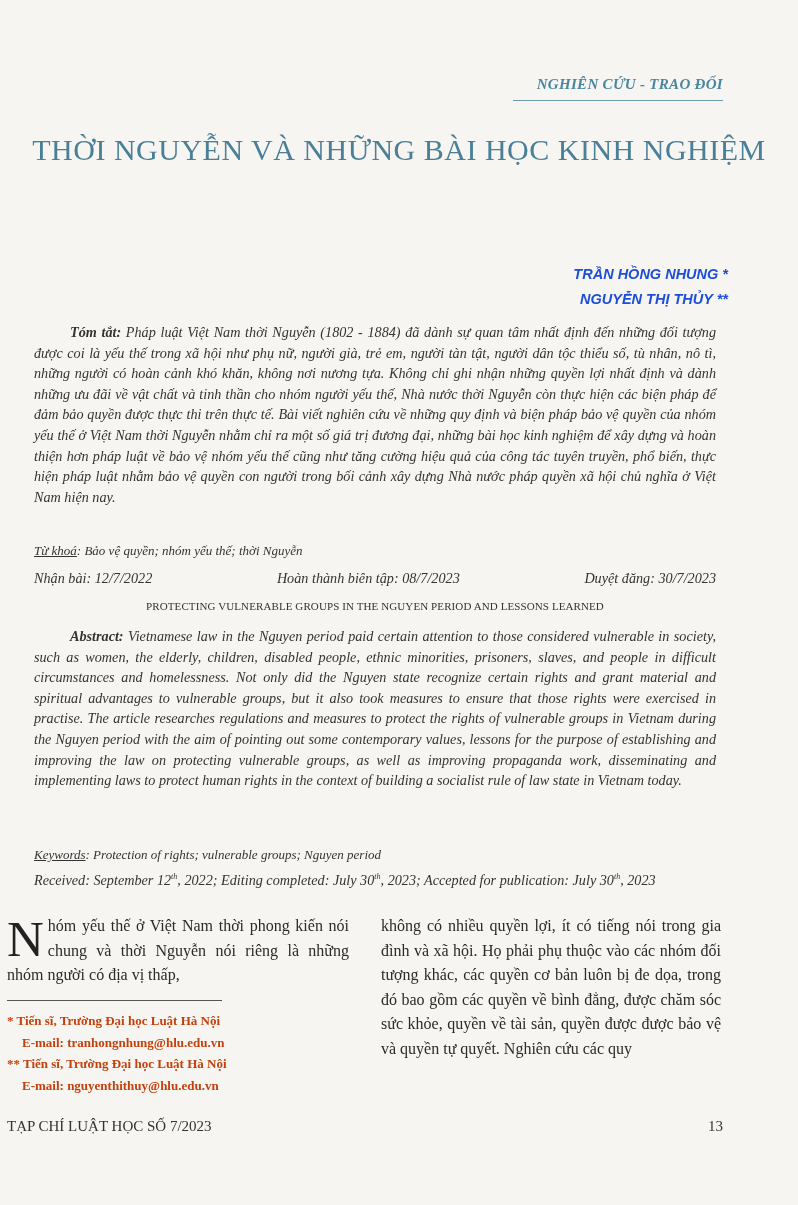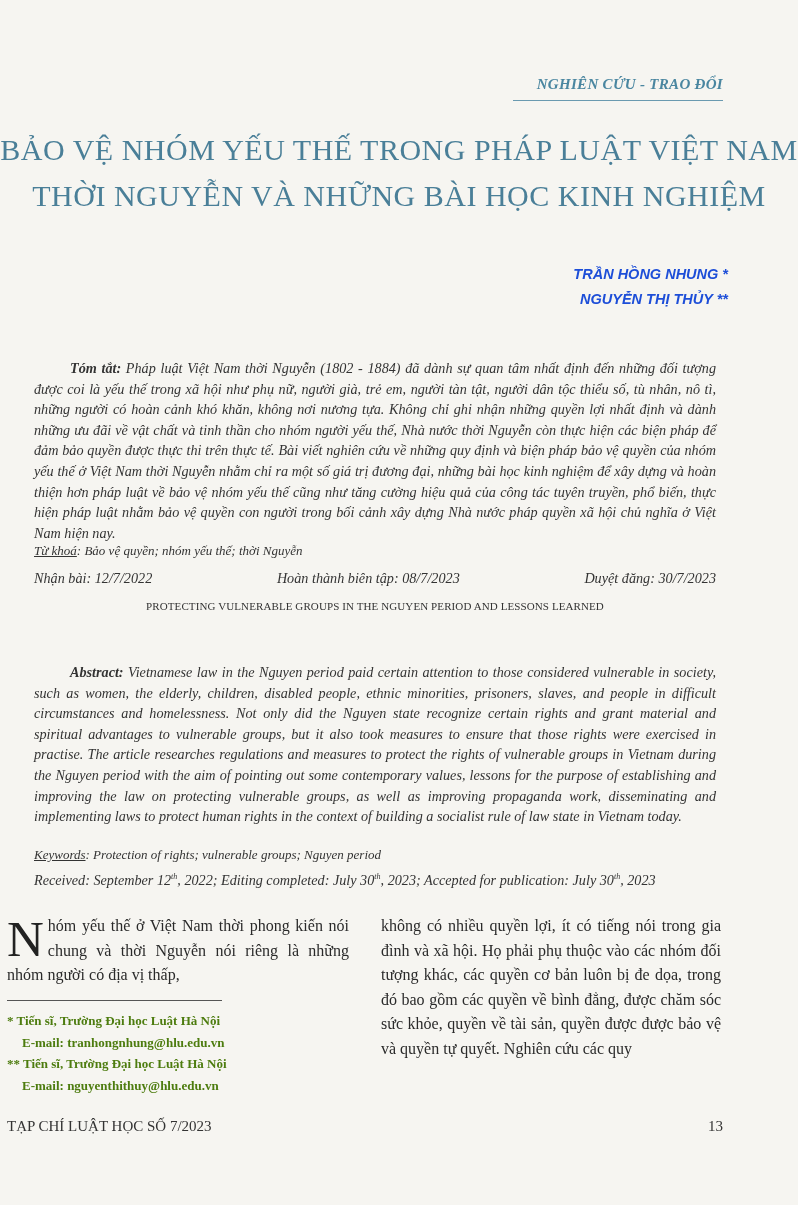--- a/index.html
+++ b/index.html
@@ -32,21 +32,21 @@
   .authors {
     position: absolute; top: 262px; right: 70px;
     text-align: right;
     font-family: "Liberation Sans", sans-serif;
     font-style: italic; font-weight: bold;
     font-size: 14.5px; line-height: 25px; color: #1d4ed8;
   }
   .abstract-block {
     position: absolute; left: 34px; width: 682px;
     font-style: italic; font-size: 14.2px; line-height: 20.6px;
-    text-align: justify; color: #333; margin-top: 36px;
+    text-align: justify; color: #333;
   }
   .vi-abstract { top: 322px; }
   .lbl { font-weight: bold; font-style: italic; }
   .kw-line {
     position: absolute; left: 34px; font-style: italic;
     font-size: 13px; color: #333;
   }
   .kw-label { text-decoration: underline; }
   .dates-vi {
     position: absolute; top: 570px; left: 34px; width: 682px;
@@ -74,37 +74,36 @@
   .dropcap {
     float: left; font-size: 51px; line-height: 42px;
     margin: 4px 4px 0 0; color: #222;
   }
   .fn-rule {
     position: absolute; top: 1000px; left: 7px; width: 215px;
     height: 1px; background: #555;
   }
   .footnotes {
     position: absolute; top: 1010px; left: 7px; width: 340px;
-    font-weight: bold; font-size: 13px; line-height: 21.5px; color: #4d7c0f;
+    font-weight: bold; font-size: 13px; line-height: 21.5px; color: #c2410c;
   }
   .footnotes .indent { padding-left: 15px; }
   .footer {
     position: absolute; top: 1118px; left: 7px; width: 716px;
     display: flex; justify-content: space-between;
     font-size: 15px; color: #333;
   }
 </style>
 </head>
 <body>
 
 <div class="section-tag">NGHIÊN CỨU - TRAO ĐỔI</div>
 <div class="section-rule"></div>
 
 <div class="title">
-  <div>BẢO VỆ NHÓM YẾU THẾ TRONG PHÁP LUẬT VIỆT NAM</div>
   <div>THỜI NGUYỄN VÀ NHỮNG BÀI HỌC KINH NGHIỆM</div>
 </div>
 
 <div class="authors">
   <div>TRẦN HỒNG NHUNG *</div>
   <div>NGUYỄN THỊ THỦY **</div>
 </div>
 
 <div class="abstract-block vi-abstract" style="text-indent:36px;">
   <span class="lbl">Tóm tắt:</span><span> Pháp luật Việt Nam thời Nguyễn (1802 - 1884) đã dành sự quan tâm nhất định đến những đối tượng được coi là yếu thế trong xã hội như phụ nữ, người già, trẻ em, người tàn tật, người dân tộc thiểu số, tù nhân, nô tì, những người có hoàn cảnh khó khăn, không nơi nương tựa. Không chỉ ghi nhận những quyền lợi nhất định và dành những ưu đãi về vật chất và tinh thần cho nhóm người yếu thế, Nhà nước thời Nguyễn còn thực hiện các biện pháp để đảm bảo quyền được thực thi trên thực tế. Bài viết nghiên cứu về những quy định và biện pháp bảo vệ quyền của nhóm yếu thế ở Việt Nam thời Nguyễn nhằm chỉ ra một số giá trị đương đại, những bài học kinh nghiệm để xây dựng và hoàn thiện hơn pháp luật về bảo vệ nhóm yếu thế cũng như tăng cường hiệu quả của công tác tuyên truyền, phổ biến, thực hiện pháp luật nhằm bảo vệ quyền con người trong bối cảnh xây dựng Nhà nước pháp quyền xã hội chủ nghĩa ở Việt Nam hiện nay.</span>

